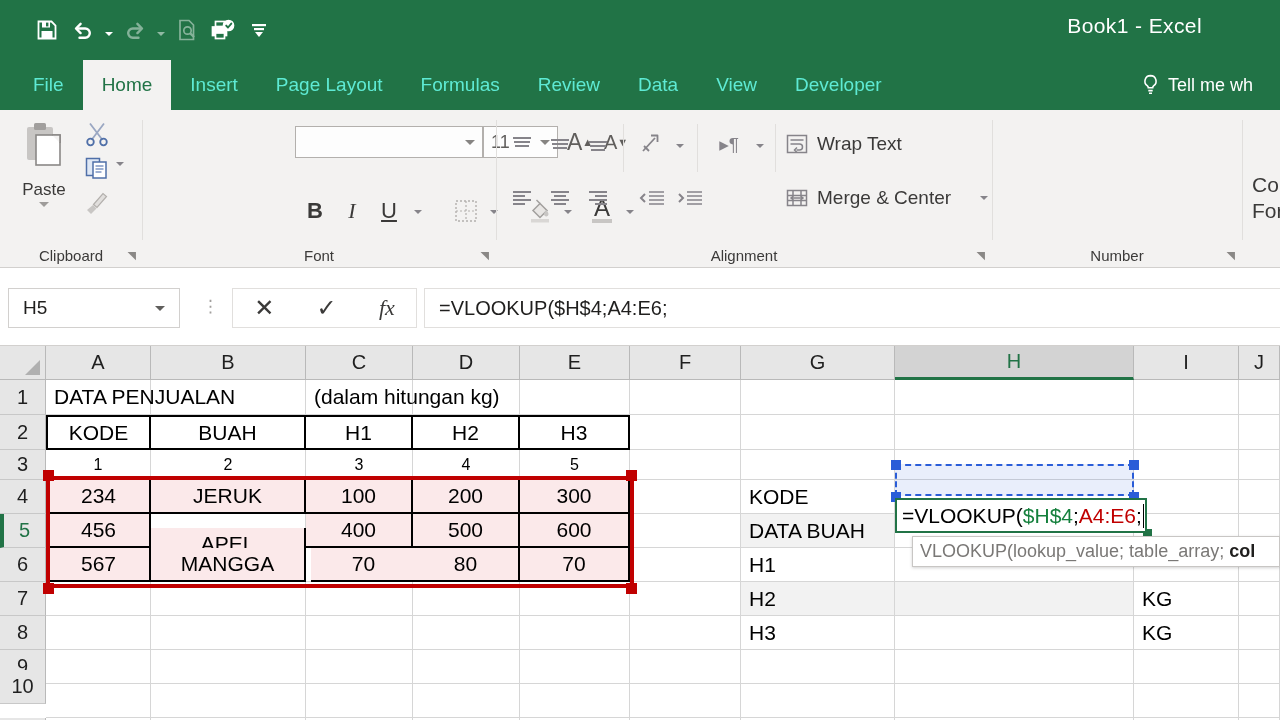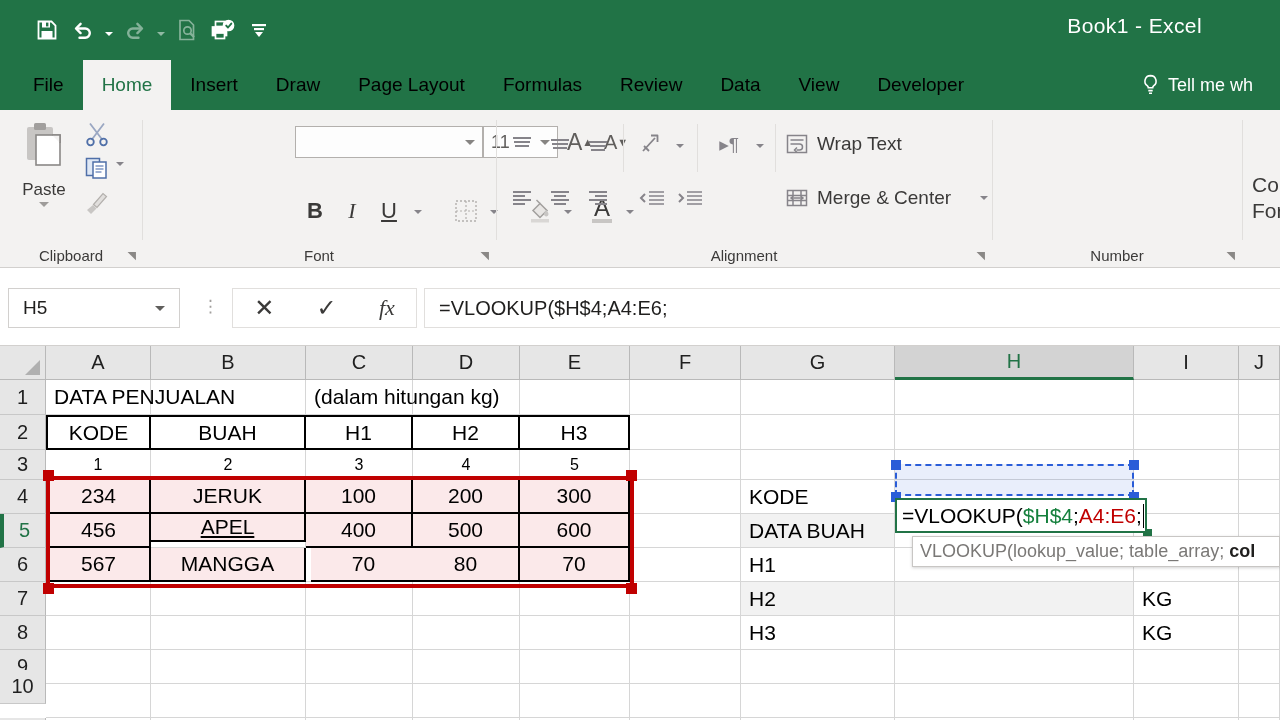--- a/index.html
+++ b/index.html
@@ -36,21 +36,21 @@
   }
 
   
   .tabbar {
     position: absolute; left: 0; top: 60px; width: 1280px; height: 50px;
     background: #217346;
   }
   .tabs { display: flex; align-items: stretch; height: 50px; padding-left: 14px; }
   .tab {
     display: flex; align-items: center; padding: 0 19px;
-    color: #000000; font-size: 19px; white-space: nowrap;
+    color: #5eead4; font-size: 19px; white-space: nowrap;
   }
   .tab.active { background: #f3f2f1; color: #217346; }
   .tellme {
     position: absolute; left: 1142px; top: 0; height: 50px;
     display: flex; align-items: center; gap: 9px;
     color: #ffffff; font-size: 18px; white-space: nowrap;
   }
 
   
   .ribbon {
@@ -251,21 +251,20 @@
       </div>
     </div>
     <div class="app-title">Book1  -  Excel</div>
   </div>
 
   <div class="tabbar">
     <div class="tabs">
       <div class="tab">File</div>
       <div class="tab active">Home</div>
       <div class="tab">Insert</div>
-      <div class="tab">Draw</div>
       <div class="tab">Page Layout</div>
       <div class="tab">Formulas</div>
       <div class="tab">Review</div>
       <div class="tab">Data</div>
       <div class="tab">View</div>
       <div class="tab">Developer</div>
     </div>
     <div class="tellme">
       <svg width="17" height="22" viewBox="0 0 17 22" fill="none" stroke="#fff" stroke-width="1.6">
         <path d="M8.5 1.6a5.6 5.6 0 0 0-3.3 10.1c.7.6 1.1 1.3 1.1 2.1h4.4c0-.8.4-1.5 1.1-2.1A5.6 5.6 0 0 0 8.5 1.6z"></path>
@@ -652,21 +651,21 @@
         <div class="cell c small" style="left:151px;top:104px;width:155px;height:30px;font-size:16px;">2</div>
         <div class="cell c small" style="left:306px;top:104px;width:107px;height:30px;font-size:16px;">3</div>
         <div class="cell c small" style="left:413px;top:104px;width:107px;height:30px;font-size:16px;">4</div>
         <div class="cell c small" style="left:520px;top:104px;width:110px;height:30px;font-size:16px;">5</div>
         <div class="cell c pink tbl tblleft" style="left:46px;top:134px;width:105px;height:34px;">234</div>
         <div class="cell c pink tbl" style="left:151px;top:134px;width:155px;height:34px;">JERUK</div>
         <div class="cell c pink tbl" style="left:306px;top:134px;width:107px;height:34px;">100</div>
         <div class="cell c pink tbl" style="left:413px;top:134px;width:107px;height:34px;">200</div>
         <div class="cell c pink tbl" style="left:520px;top:134px;width:110px;height:34px;">300</div>
         <div class="cell c pink tbl tblleft" style="left:46px;top:168px;width:105px;height:34px;">456</div>
-        <div class="cell c pink tbl" style="left:151px;top:168px;width:155px;height:28px;text-decoration:underline;">APEL</div>
+        <div class="cell c pink tbl" style="left:151px;top:182px;width:155px;height:34px;text-decoration:underline;">APEL</div>
         <div class="cell c pink tbl" style="left:306px;top:168px;width:107px;height:34px;">400</div>
         <div class="cell c pink tbl" style="left:413px;top:168px;width:107px;height:34px;">500</div>
         <div class="cell c pink tbl" style="left:520px;top:168px;width:110px;height:34px;">600</div>
         <div class="cell c pink tbl tblleft" style="left:46px;top:202px;width:105px;height:34px;">567</div>
         <div class="cell c pink tbl" style="left:151px;top:202px;width:155px;height:34px;">MANGGA</div>
         <div class="cell c pink tbl" style="left:311px;top:202px;width:107px;height:34px;">70</div>
         <div class="cell c pink tbl" style="left:413px;top:202px;width:107px;height:34px;">80</div>
         <div class="cell c pink tbl" style="left:520px;top:202px;width:110px;height:34px;">70</div>
         <div class="cell l bold" style="left:741px;top:134px;width:154px;height:34px;">KODE</div>
         <div class="cell l bold band" style="left:741px;top:168px;width:154px;height:34px;">DATA BUAH</div>

